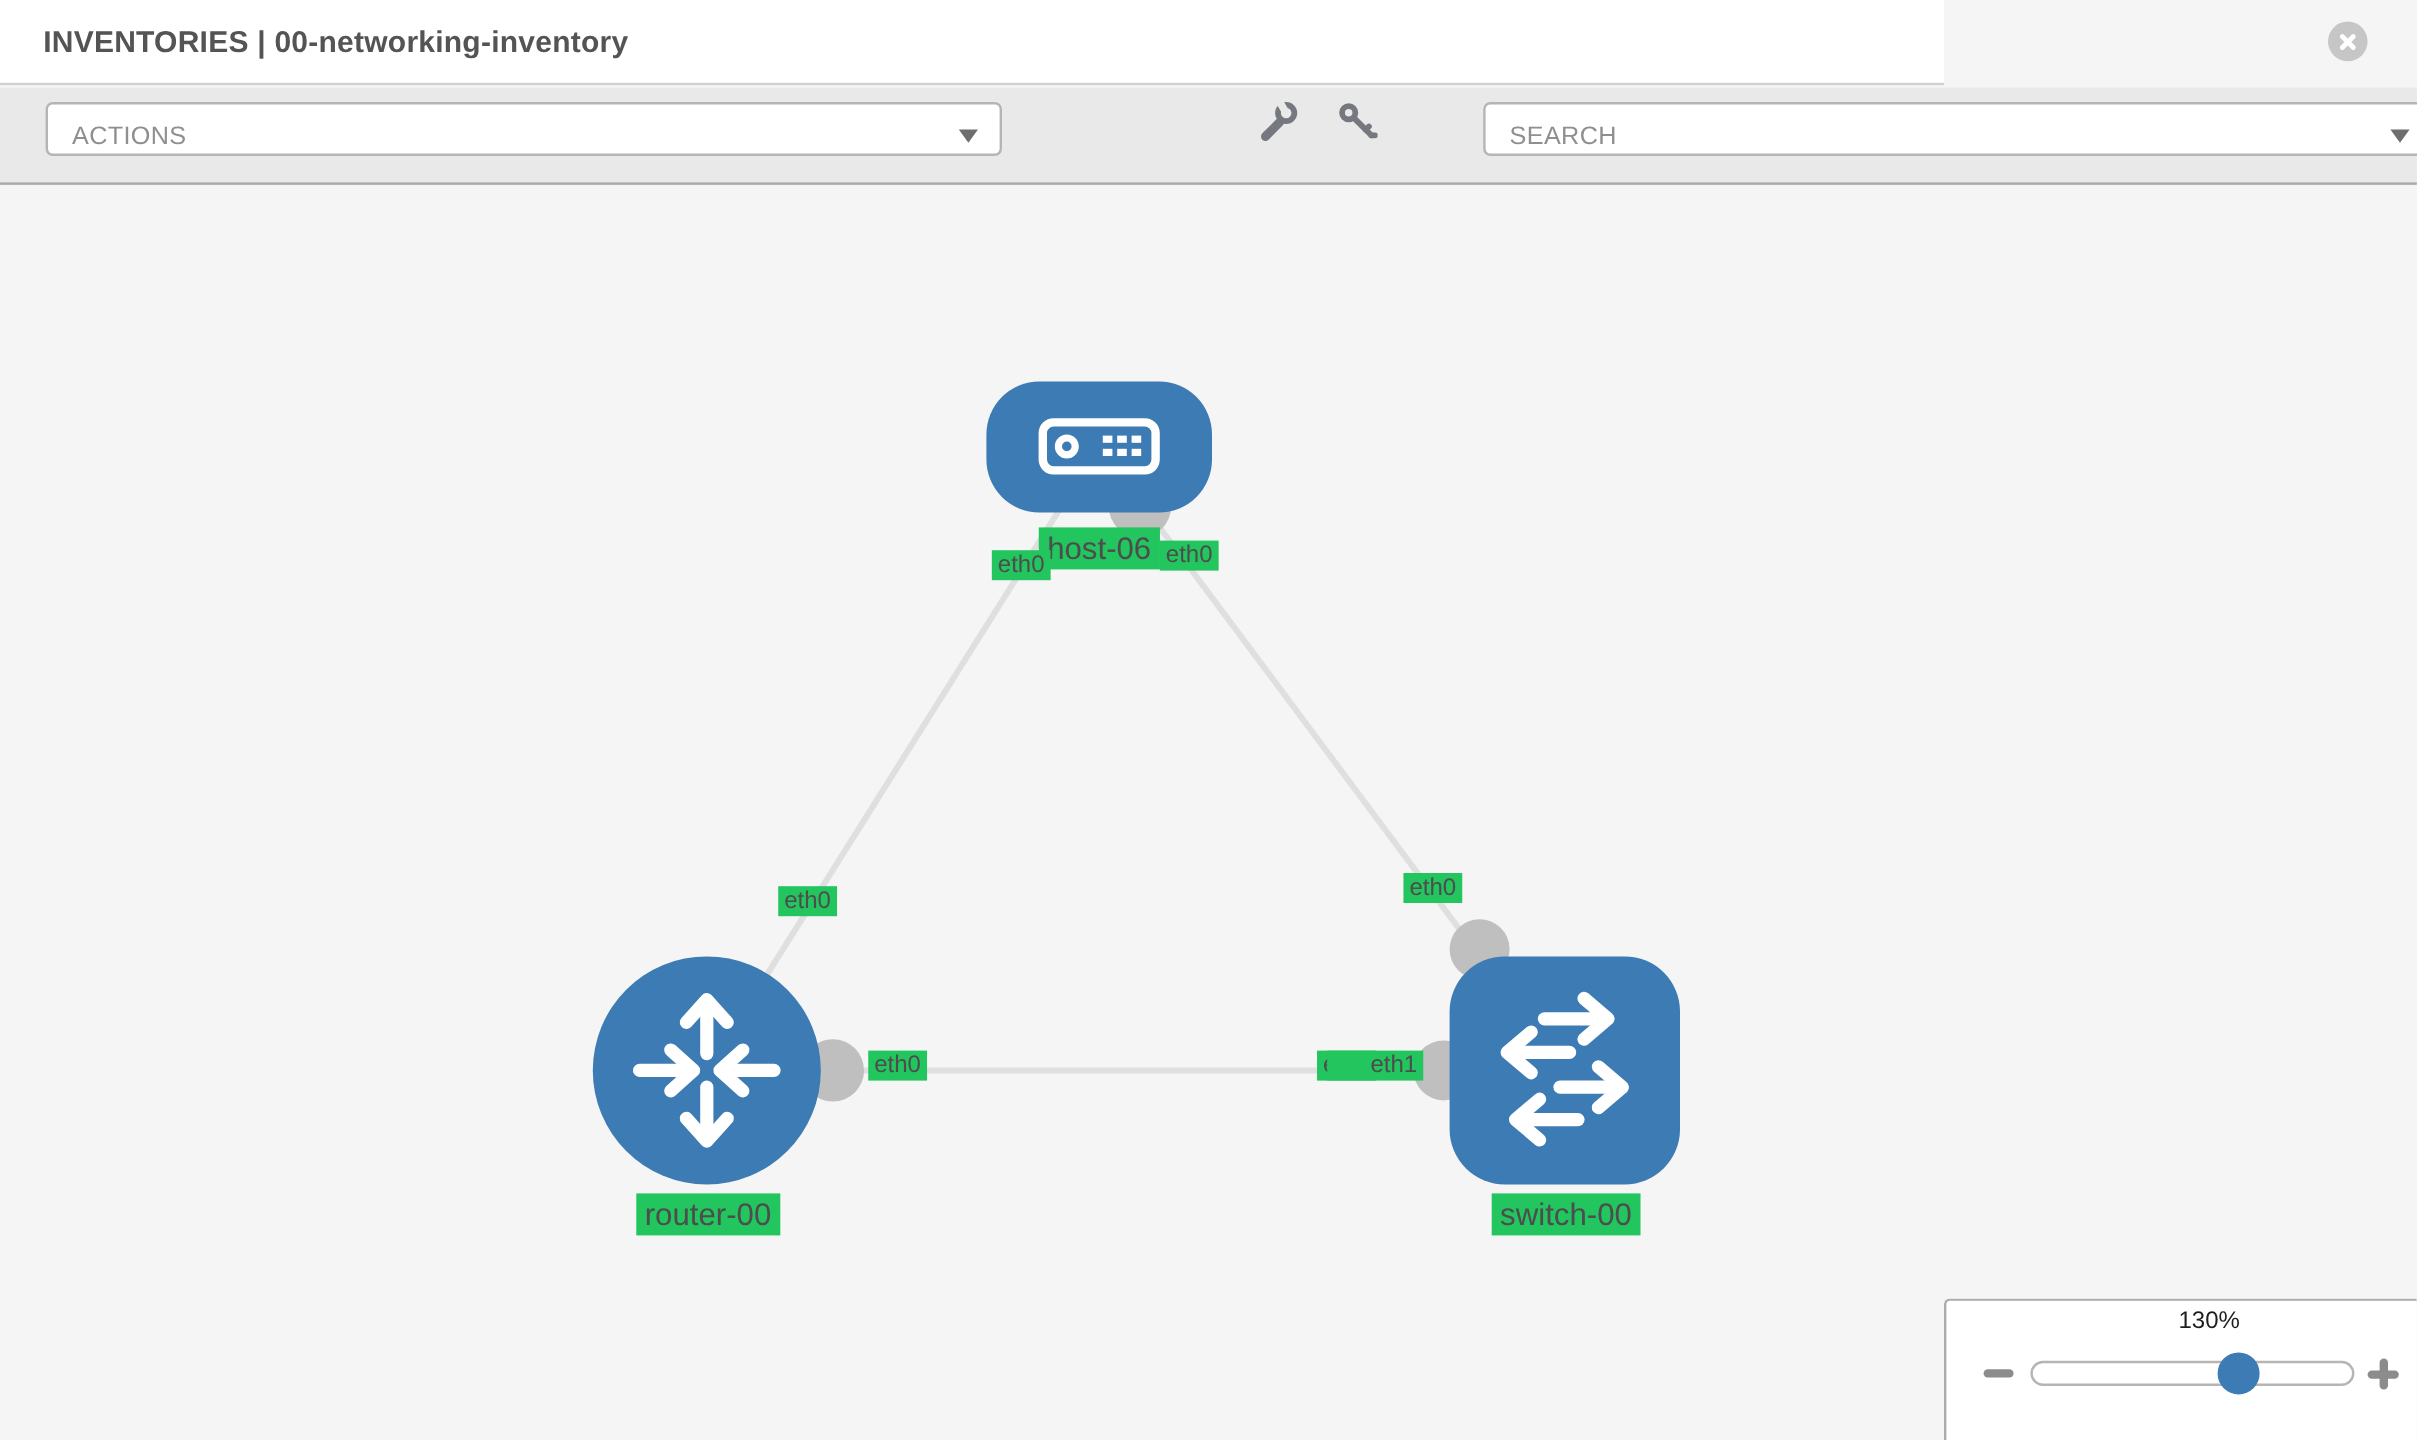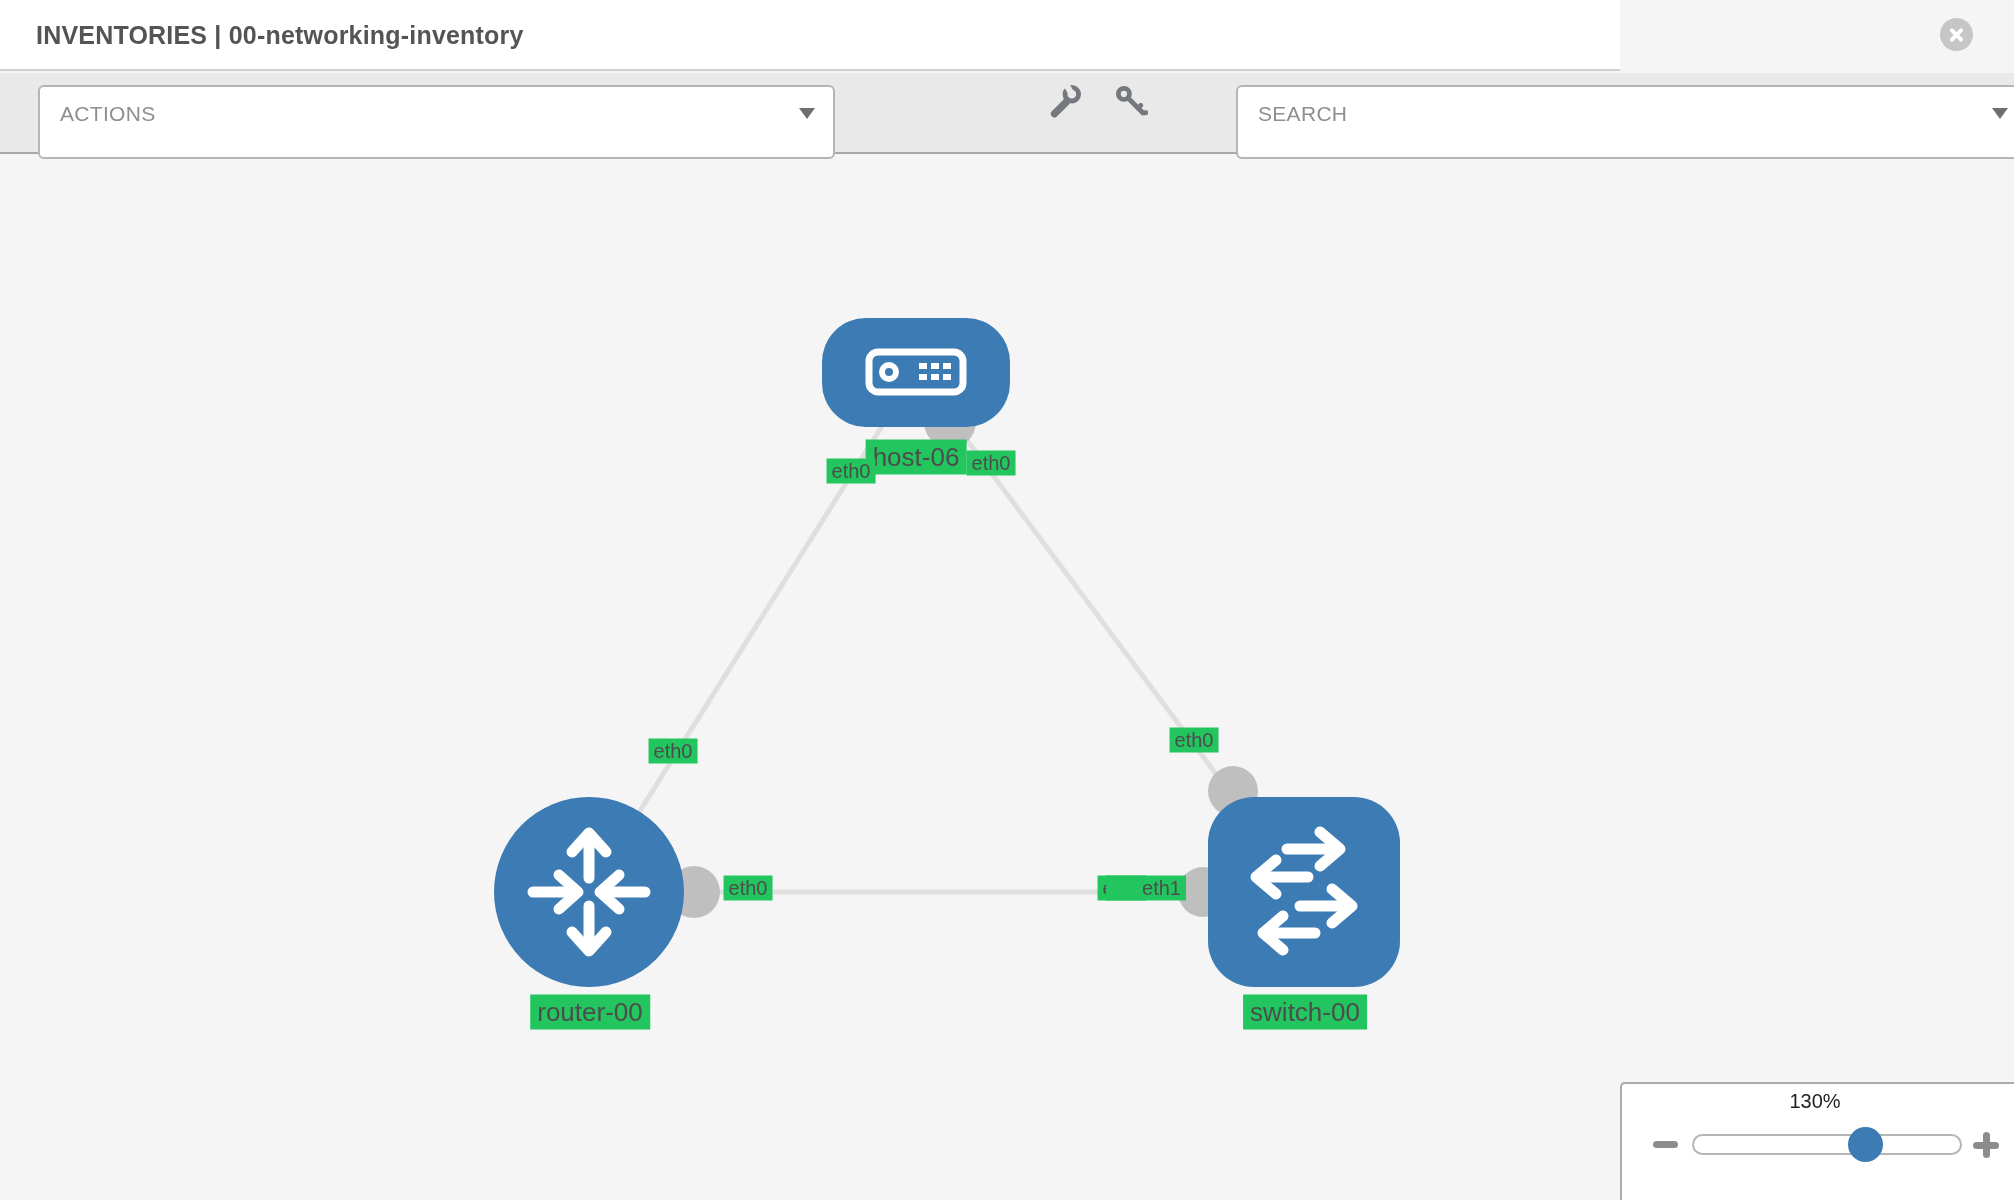--- a/index.html
+++ b/index.html
@@ -14,42 +14,42 @@
   .close-btn { position:absolute; left:1940px; top:18px; width:33px; height:33px;
     border-radius:50%; background:#c6c6c6; cursor:pointer; }
   .close-btn span { position:absolute; left:8px; top:14.5px; width:17px; height:4px;
     background:#ffffff; border-radius:2px; }
   .close-btn .x1 { transform:rotate(45deg); }
   .close-btn .x2 { transform:rotate(-45deg); }
 
   
   .toolbar { position:absolute; left:0; top:73px; width:2014px; height:81px;
     background:#e9e9e9; border-bottom:2px solid #a9a9a9; z-index:10; }
-  .select-box { position:absolute; top:12px; height:74px; background:#ffffff;
+  .select-box { position:absolute; top:12px; height:45px; background:#ffffff;
     border:2px solid #b5b5b5; border-radius:6px; cursor:pointer; }
   .select-box .ph { position:absolute; left:20px; top:0; line-height:53px;
     font-size:21px; color:#8f8f8f; letter-spacing:.3px; }
   .caret { position:absolute; right:18px; top:21px; width:0; height:0;
     border-left:8px solid transparent; border-right:8px solid transparent;
     border-top:11px solid #6e6e6e; }
   .tool-icon { position:absolute; top:11px; width:34px; height:34px; cursor:pointer; }
 
   
   .topology-svg { position:absolute; left:0; top:0; z-index:0; }
   .lbl { position:absolute; transform:translate(-50%,-50%); background:#22c55e;
     color:#4d4d4d; white-space:nowrap; z-index:2; }
   .node-label { font-size:26px; padding:2px 7px; }
   .iface-label { font-size:20px; padding:1px 5px; }
   .front { z-index:3;padding-left:36px; }
 
   
   .zoom-panel { position:absolute; left:1620px; top:1082px; width:394px; height:118px;
     background:#ffffff; border-left:2px solid #ababab; border-top:2px solid #ababab;
     border-top-left-radius:5px; z-index:5; }
-  .zoom-level { position:absolute; left:143px; top:6px; width:100px; text-align:center;
+  .zoom-level { position:absolute; left:169px; top:6px; width:100px; text-align:center;
     font-size:20px; color:#1e1e1e; }
   .zoom-minus { position:absolute; left:31px; top:57px; width:25px; height:7px;
     background:#8c8c8c; border-radius:3.5px; cursor:pointer; }
   .zoom-track { position:absolute; left:70px; top:50px; width:270px; height:21px;
     background:#ffffff; border:2px solid #b5b5b5; border-radius:11px; cursor:pointer; }
   .zoom-thumb { position:absolute; left:226px; top:43px; width:35px; height:35px;
     border-radius:50%; background:#3c7bb3; cursor:pointer; }
   .zoom-plus { position:absolute; left:350px; top:47px; width:28px; height:28px; cursor:pointer; }
   .zoom-plus .h { position:absolute; left:1px; top:10.5px; width:26px; height:7px;
     background:#8c8c8c; border-radius:3.5px; }

